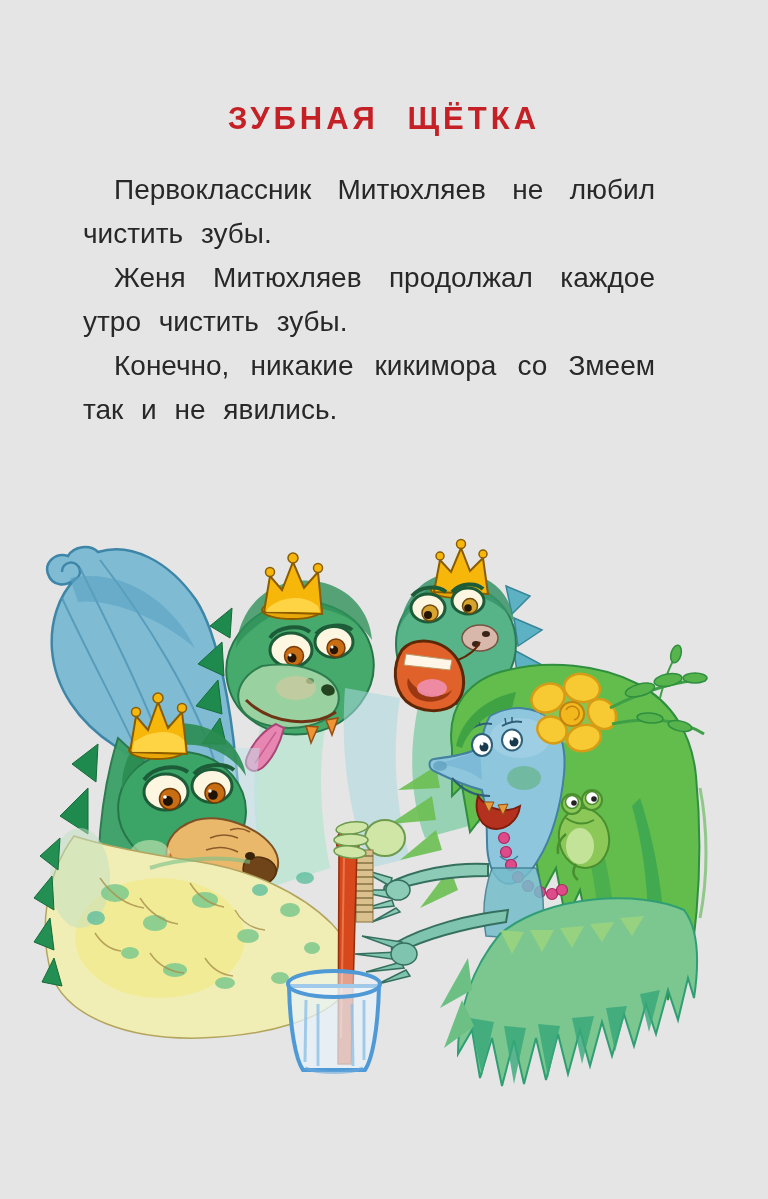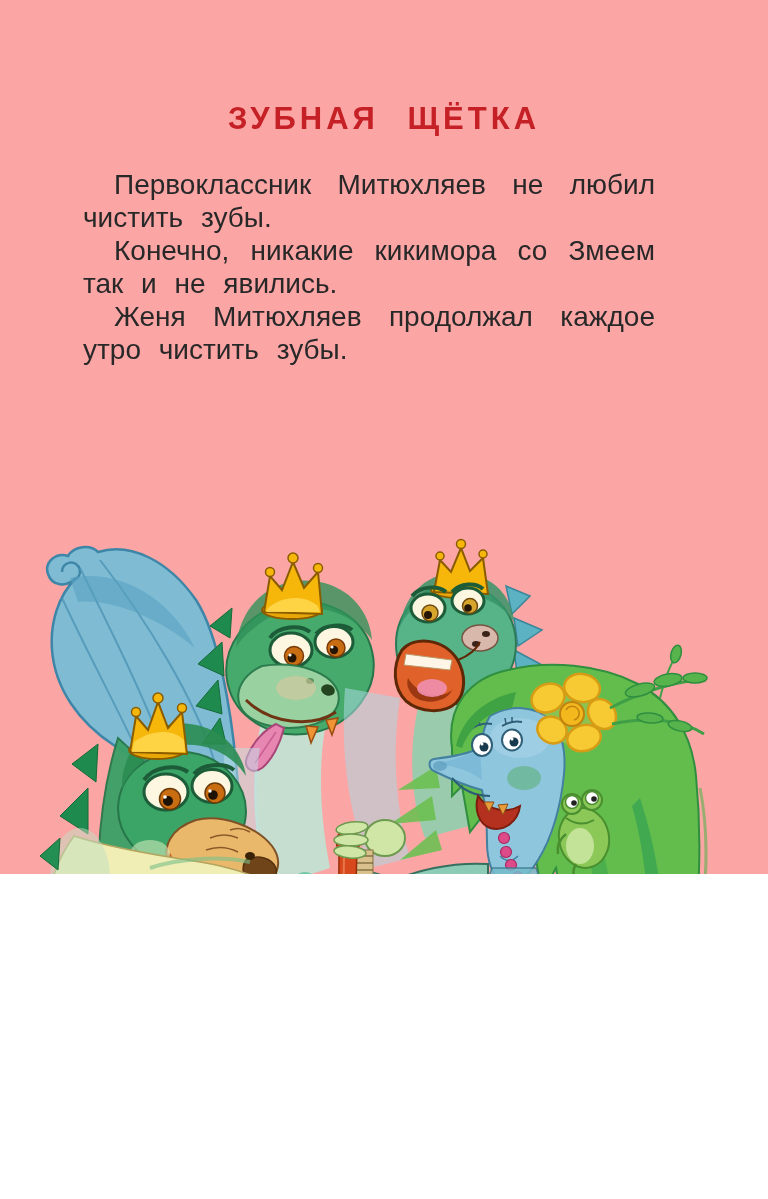--- a/index.html
+++ b/index.html
@@ -1,44 +1,44 @@
 <!DOCTYPE html>
 <html><head>
 <meta charset="utf-8">
 <style>
   html,body{margin:0;padding:0;background:#ffffff;}
   .page{
-    position:relative;width:768px;height:874px;background:#fca5a5;
+    position:relative;width:768px;height:1199px;background:#e5e5e5;
     font-family:"Liberation Sans",sans-serif;overflow:hidden;margin:0 auto;
   }
   .title{
     position:absolute;top:101px;left:0;width:100%;margin:0;
     text-align:center;font-size:31px;font-weight:bold;
     letter-spacing:4px;word-spacing:16px;color:#c52026;
   }
   .story{
     position:absolute;top:168px;left:83px;width:572px;
-    font-size:28px;line-height:33px;color:#282828;
+    font-size:28px;line-height:44px;color:#282828;
     text-align:justify;word-spacing:10px;
   }
   .story p{margin:0;text-indent:31px;}
   .illo{position:absolute;top:538px;left:0;width:768px;height:560px;}
   .illo svg{display:block;}
 </style>
 </head>
 <body>
 
 <div class="page">
 
   <h1 class="title">ЗУБНАЯ ЩЁТКА</h1>
 
   <div class="story">
     <p>Первоклассник Митюхляев не любил чистить зубы.</p>
+    <p>Женя Митюхляев продолжал каждое утро чистить зубы.</p>
     <p>Конечно, никакие кикимора со Зме­ем так и не явились.</p>
-    <p>Женя Митюхляев продолжал каждое утро чистить зубы.</p>
   </div>
 
   <div class="illo" role="img" aria-label="Трёхглавый Змей Горыныч в золотых коронах и болотная кикимора с жёлтым цветком и лягушонком держат красную зубную щётку над голубым стаканом">
   <svg width="768" height="560" viewBox="0 0 768 560" xmlns="http://www.w3.org/2000/svg">
 
     <g>
       <path d="M238,248 C195,242 150,230 115,208 C78,184 55,150 52,112 C50,85 58,58 76,40
            C66,50 52,48 48,36 C44,24 56,14 68,18 C74,8 90,6 98,14
            C130,4 168,22 196,62 C218,96 232,170 238,248 Z" fill="#7fbcd4" stroke="#3e86a8" stroke-width="2.5"></path>
       <path d="M62,34 a9,9 0 1 1 12,8" fill="none" stroke="#3e86a8" stroke-width="2.5"></path>

